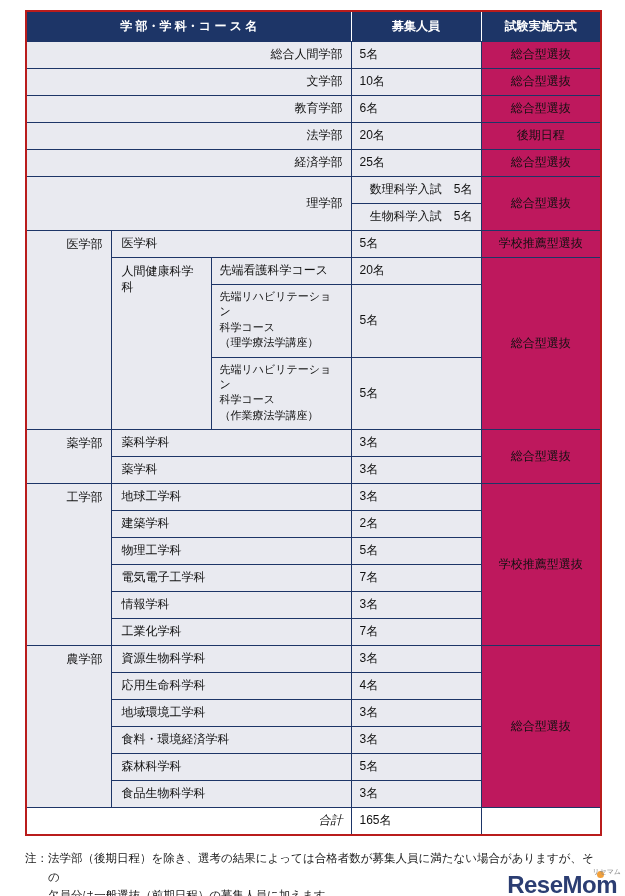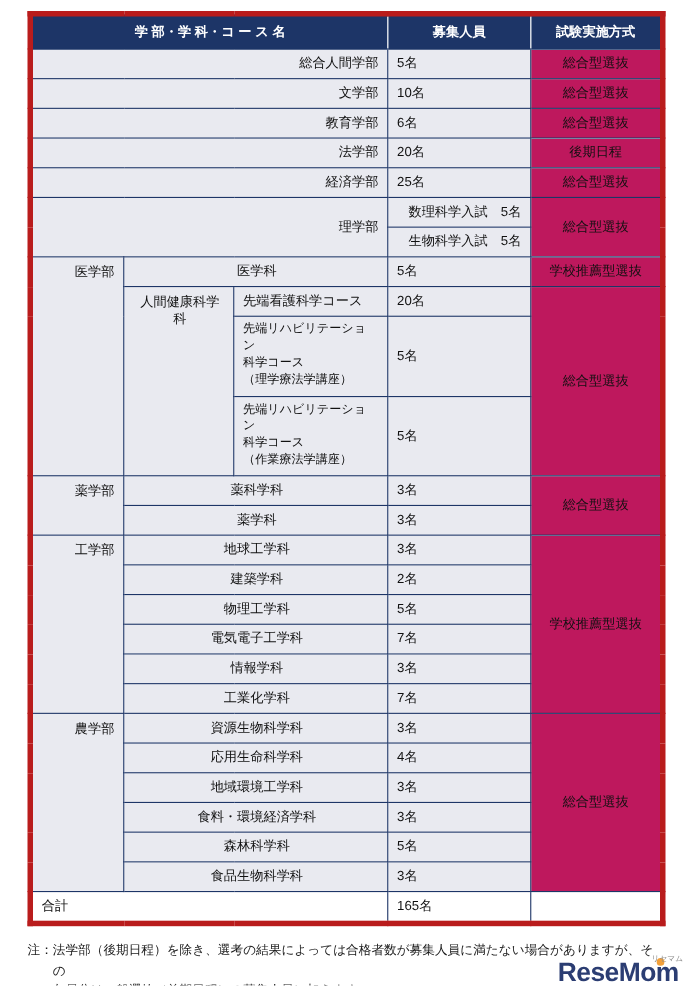--- a/index.html
+++ b/index.html
@@ -10,21 +10,21 @@
     position: relative;
     overflow: hidden;
   }
   .page { position: relative; width: 625px; height: 896px; }
 
   table.adm {
     border-collapse: collapse;
     table-layout: fixed;
     width: 575px;
     margin: 10px 0 0 25px;
-    border: 5px solid #b91c1c;
+    border: 2px solid #b91c1c;
   }
   th {
     background: #1d3567;
     color: #ffffff;
     font-size: 12px;
     font-weight: bold;
     padding: 6px 4px;
     border: 1px solid #1d3567;
     text-align: center;
   }
@@ -34,35 +34,35 @@
     background: #e9eaf0;
     color: #111111;
     font-size: 12px;
     line-height: 1.3;
     padding: 5px 8px;
     vertical-align: middle;
     height: 16px;
     overflow: hidden;
   }
   td.name  { text-align: right; padding-left: 0; }
-  td.dept  { text-align: center; padding-left: 10px; }
+  td.dept  { text-align: left; padding-left: 10px; }
   td.course{ text-align: left; padding-left: 8px; }
   td.cap   { text-align: left; }
   td.cap-left { text-align: right; padding-left: 10px; }
   td.method { background: #be185d; text-align: center; }
   td.vtop { vertical-align: top; padding-top: 6px; }
   td.pre {
     white-space: pre-line;
     font-size: 11px;
     line-height: 1.4;
     height: 45px;
     font-family: Liberation Mono, monospace;
   }
   tr.total td { background: #ffffff; }
-  td.total-label { text-align: left; }
+  td.total-label { text-align: right; font-style: italic; }
 
   .notes {
     display: flex;
     width: 575px;
     margin: 13px 0 0 25px;
     font-size: 11.5px;
     line-height: 1.6;
     color: #1a1a1a;
   }
   .notes .prefix { white-space: nowrap; }

